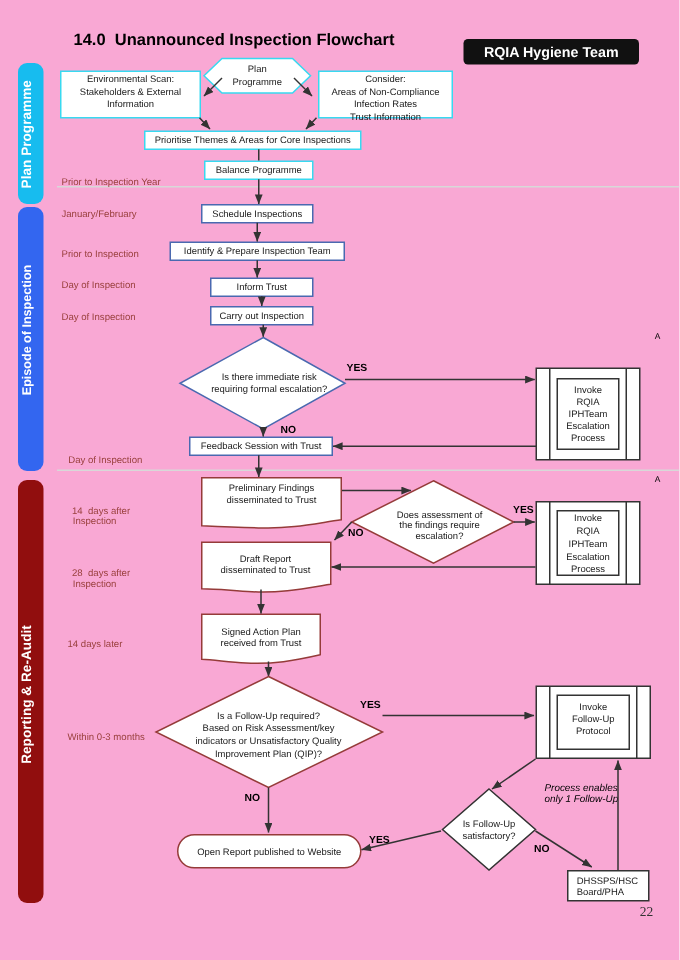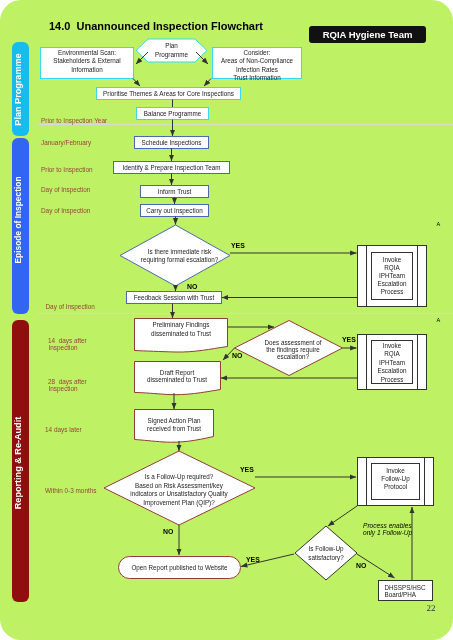--- a/index.html
+++ b/index.html
@@ -1,17 +1,17 @@
 <!DOCTYPE html>
 <html><head>
 <meta charset="utf-8">
 <style>
   html,body{margin:0;padding:0;background:#fff;}
   body{width:453px;height:640px;font-family:"Liberation Sans",sans-serif;overflow:hidden;}
-  #page{position:relative;width:453px;height:640px;background:#bef264;border-radius:21px;}
+  #page{position:relative;width:453px;height:640px;background:#f9a8d4;}
   #chart{position:absolute;left:0;top:0;width:453px;height:640px;}
   .ttl{font:bold 11px "Liberation Sans",sans-serif;fill:#000;}
   .badge-txt{font:bold 9.5px "Liberation Sans",sans-serif;fill:#fff;}
   .band-txt{font:bold 8.4px "Liberation Sans",sans-serif;fill:#fff;}
   .band-txt1{font:bold 9.1px "Liberation Sans",sans-serif;fill:#fff;}
   .band-txt3{font:bold 9.1px "Liberation Sans",sans-serif;fill:#fff;}
   .tl{font:6.4px "Liberation Sans",sans-serif;fill:#9a413e;}
   .nd{font:6.3px "Liberation Sans",sans-serif;fill:#1a1a1a;}
   .yn{font:bold 6.9px "Liberation Sans",sans-serif;fill:#000;}
   .note{font:italic 6.6px "Liberation Sans",sans-serif;fill:#000;}

